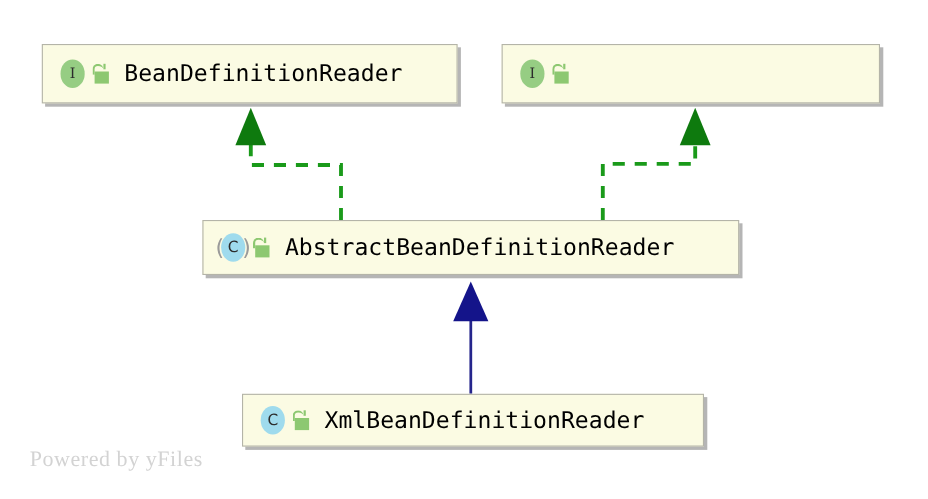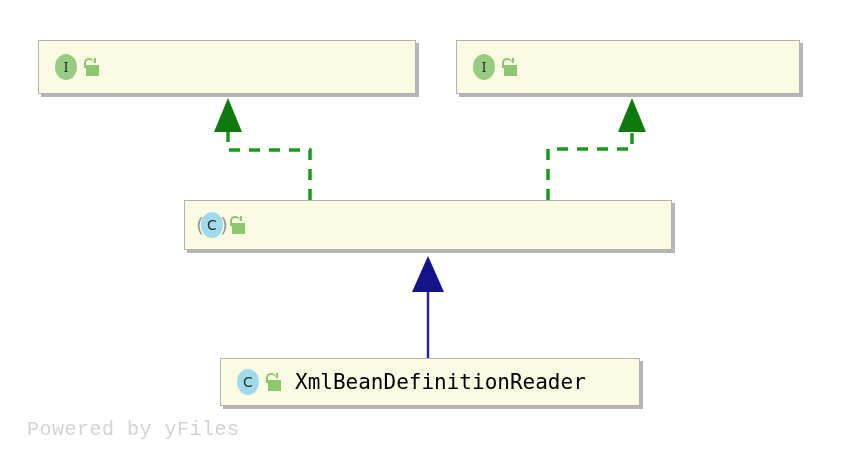--- a/index.html
+++ b/index.html
@@ -136,22 +136,22 @@
     top: 0;
     width: 844px;
     height: 454px;
     z-index: 1;
   }
 
   
   #watermark {
     position: absolute;
     left: 27px;
-    top: 418px;
-    font-family: Liberation Mono, monospace;
+    top: 407px;
+    font-family: Liberation Serif, serif;
     font-size: 20px;
     color: #d3d3d3;
     letter-spacing: 0.5px;
     z-index: 2;
     user-select: none;
   }
 </style>
 </head>
 <body>
 
@@ -179,20 +179,21 @@
     <span class="icons">
       <span class="type-icon interface">
         <span class="disc"></span>
         <span class="glyph">I</span>
       </span>
       <span class="lock-icon">
         <span class="shackle"></span>
         <span class="body"></span>
       </span>
     </span>
+    <span class="node-label">BeanDefinitionReader</span>
   </div>
 
   <div class="uml-node" id="node-environment-capable" style="left:456px; top:40px; width:344px; height:54px;">
     <span class="icons">
       <span class="type-icon interface">
         <span class="disc"></span>
         <span class="glyph">I</span>
       </span>
       <span class="lock-icon">
         <span class="shackle"></span>
@@ -207,20 +208,21 @@
         <span class="paren left">(</span>
         <span class="disc"></span>
         <span class="glyph">C</span>
         <span class="paren right">)</span>
       </span>
       <span class="lock-icon">
         <span class="shackle"></span>
         <span class="body"></span>
       </span>
     </span>
+    <span class="node-label">AbstractBeanDefinitionReader</span>
   </div>
 
   <div class="uml-node" id="node-xml-bean-definition-reader" style="left:220px; top:358px; width:420px; height:48px;">
     <span class="icons">
       <span class="type-icon klass">
         <span class="disc"></span>
         <span class="glyph">C</span>
       </span>
       <span class="lock-icon">
         <span class="shackle"></span>

